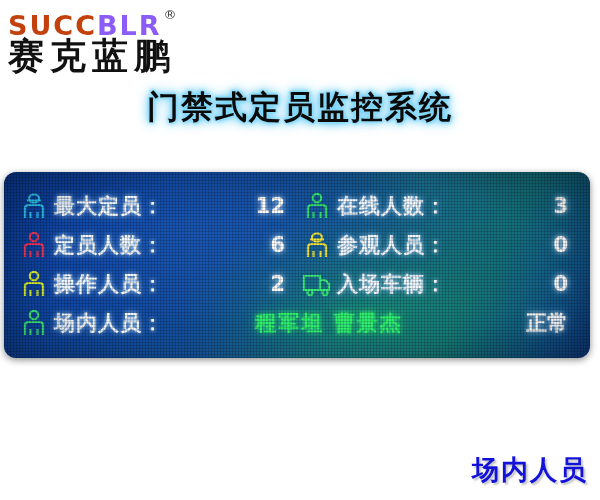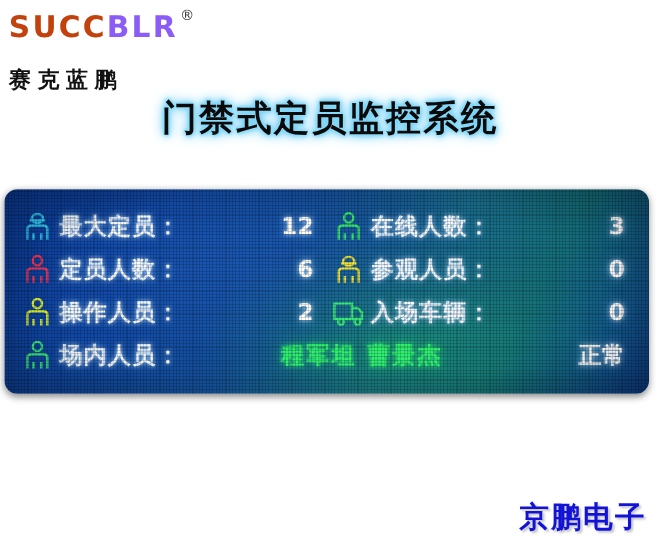--- a/index.html
+++ b/index.html
@@ -41,25 +41,25 @@
     color: #3a3a3a;
     font-weight: normal;
     letter-spacing: 0;
     position: relative;
     top: -6px;
     left: 2px;
   }
   #brand-cn {
     font-family: "DejaVu Serif", "Liberation Serif", serif;
     font-weight: bold;
-    font-size: 20px;
+    font-size: 36px;
     color: #111111;
     letter-spacing: 6px;
     line-height: 36px;
-    margin-top: 18px;
+    margin-top: 1px;
     white-space: nowrap;
   }
 
   
   #page-title {
     position: absolute;
     top: 86px;
     left: 0;
     width: 600px;
     text-align: center;
@@ -324,13 +324,13 @@
       </div>
       <span class="led-names">程军坦  曹景杰</span>
       <span class="led-status">正常</span>
     </div>
 
   </div>
   <div id="led-grid"></div>
   <div id="led-vignette"></div>
 </div>
 
-<div id="footer-mark">京鹏电子</div>
+<div id="footer-mark">场内人员</div>
 
 </body></html>

